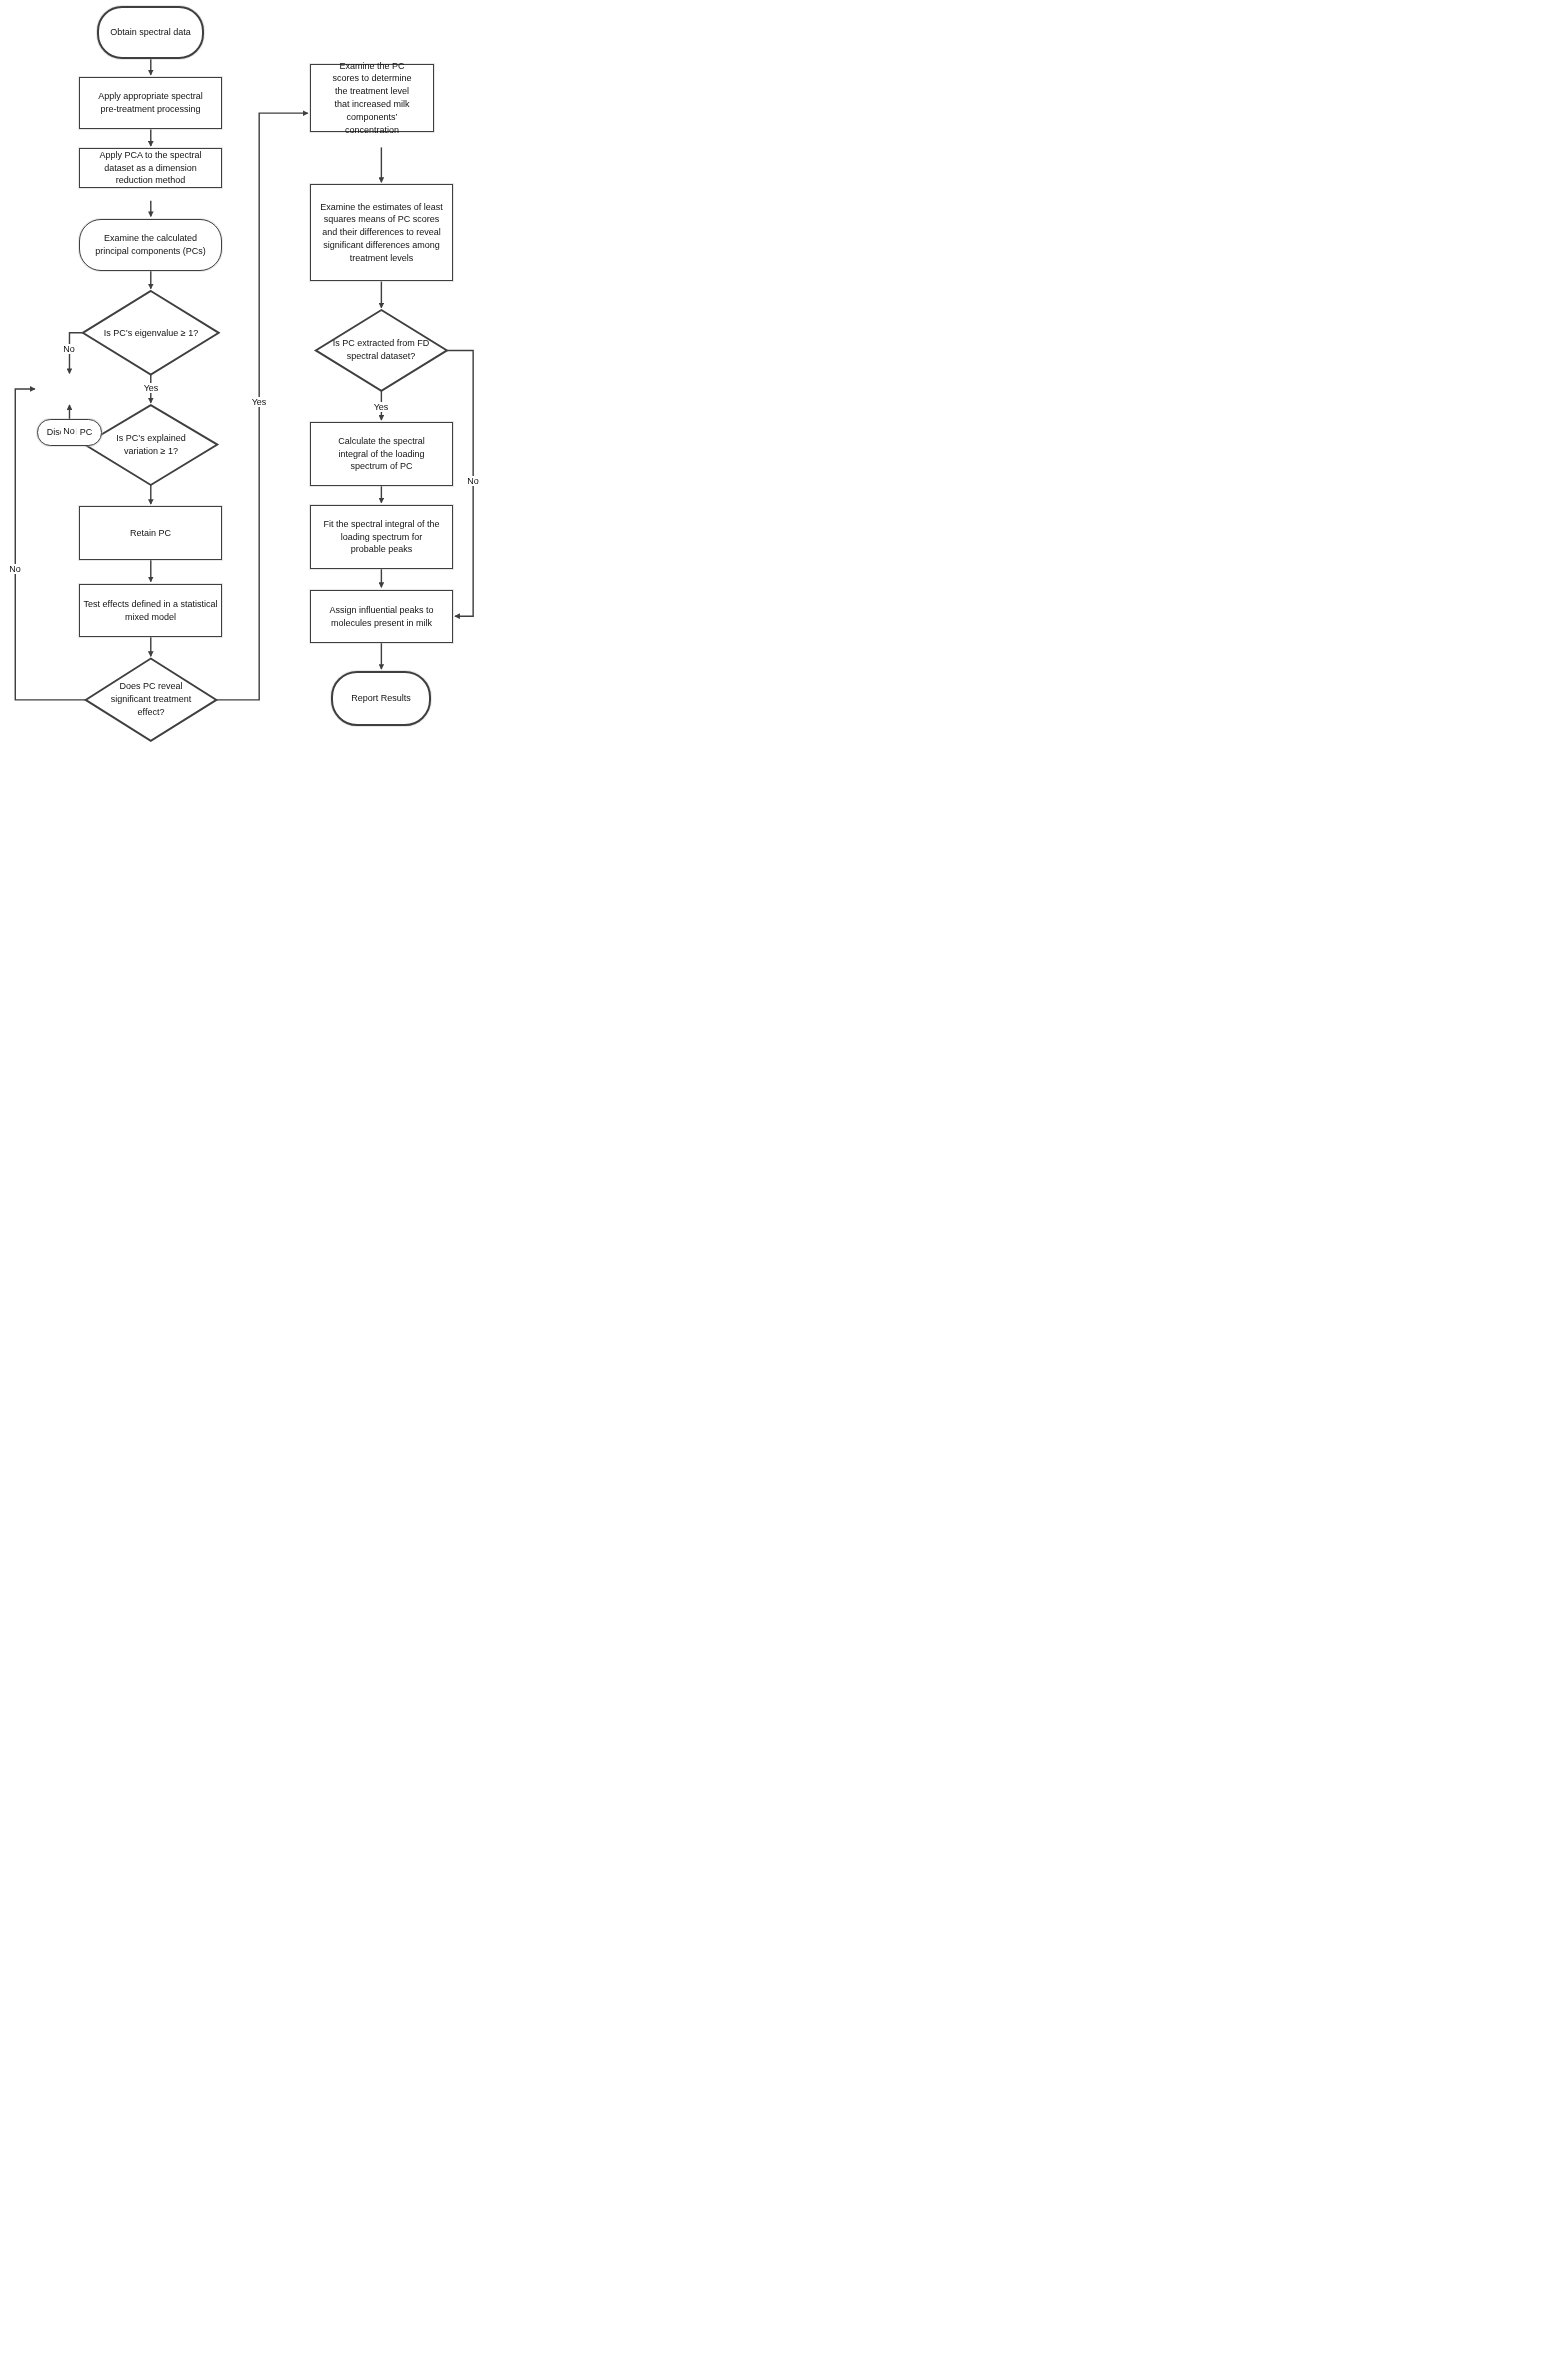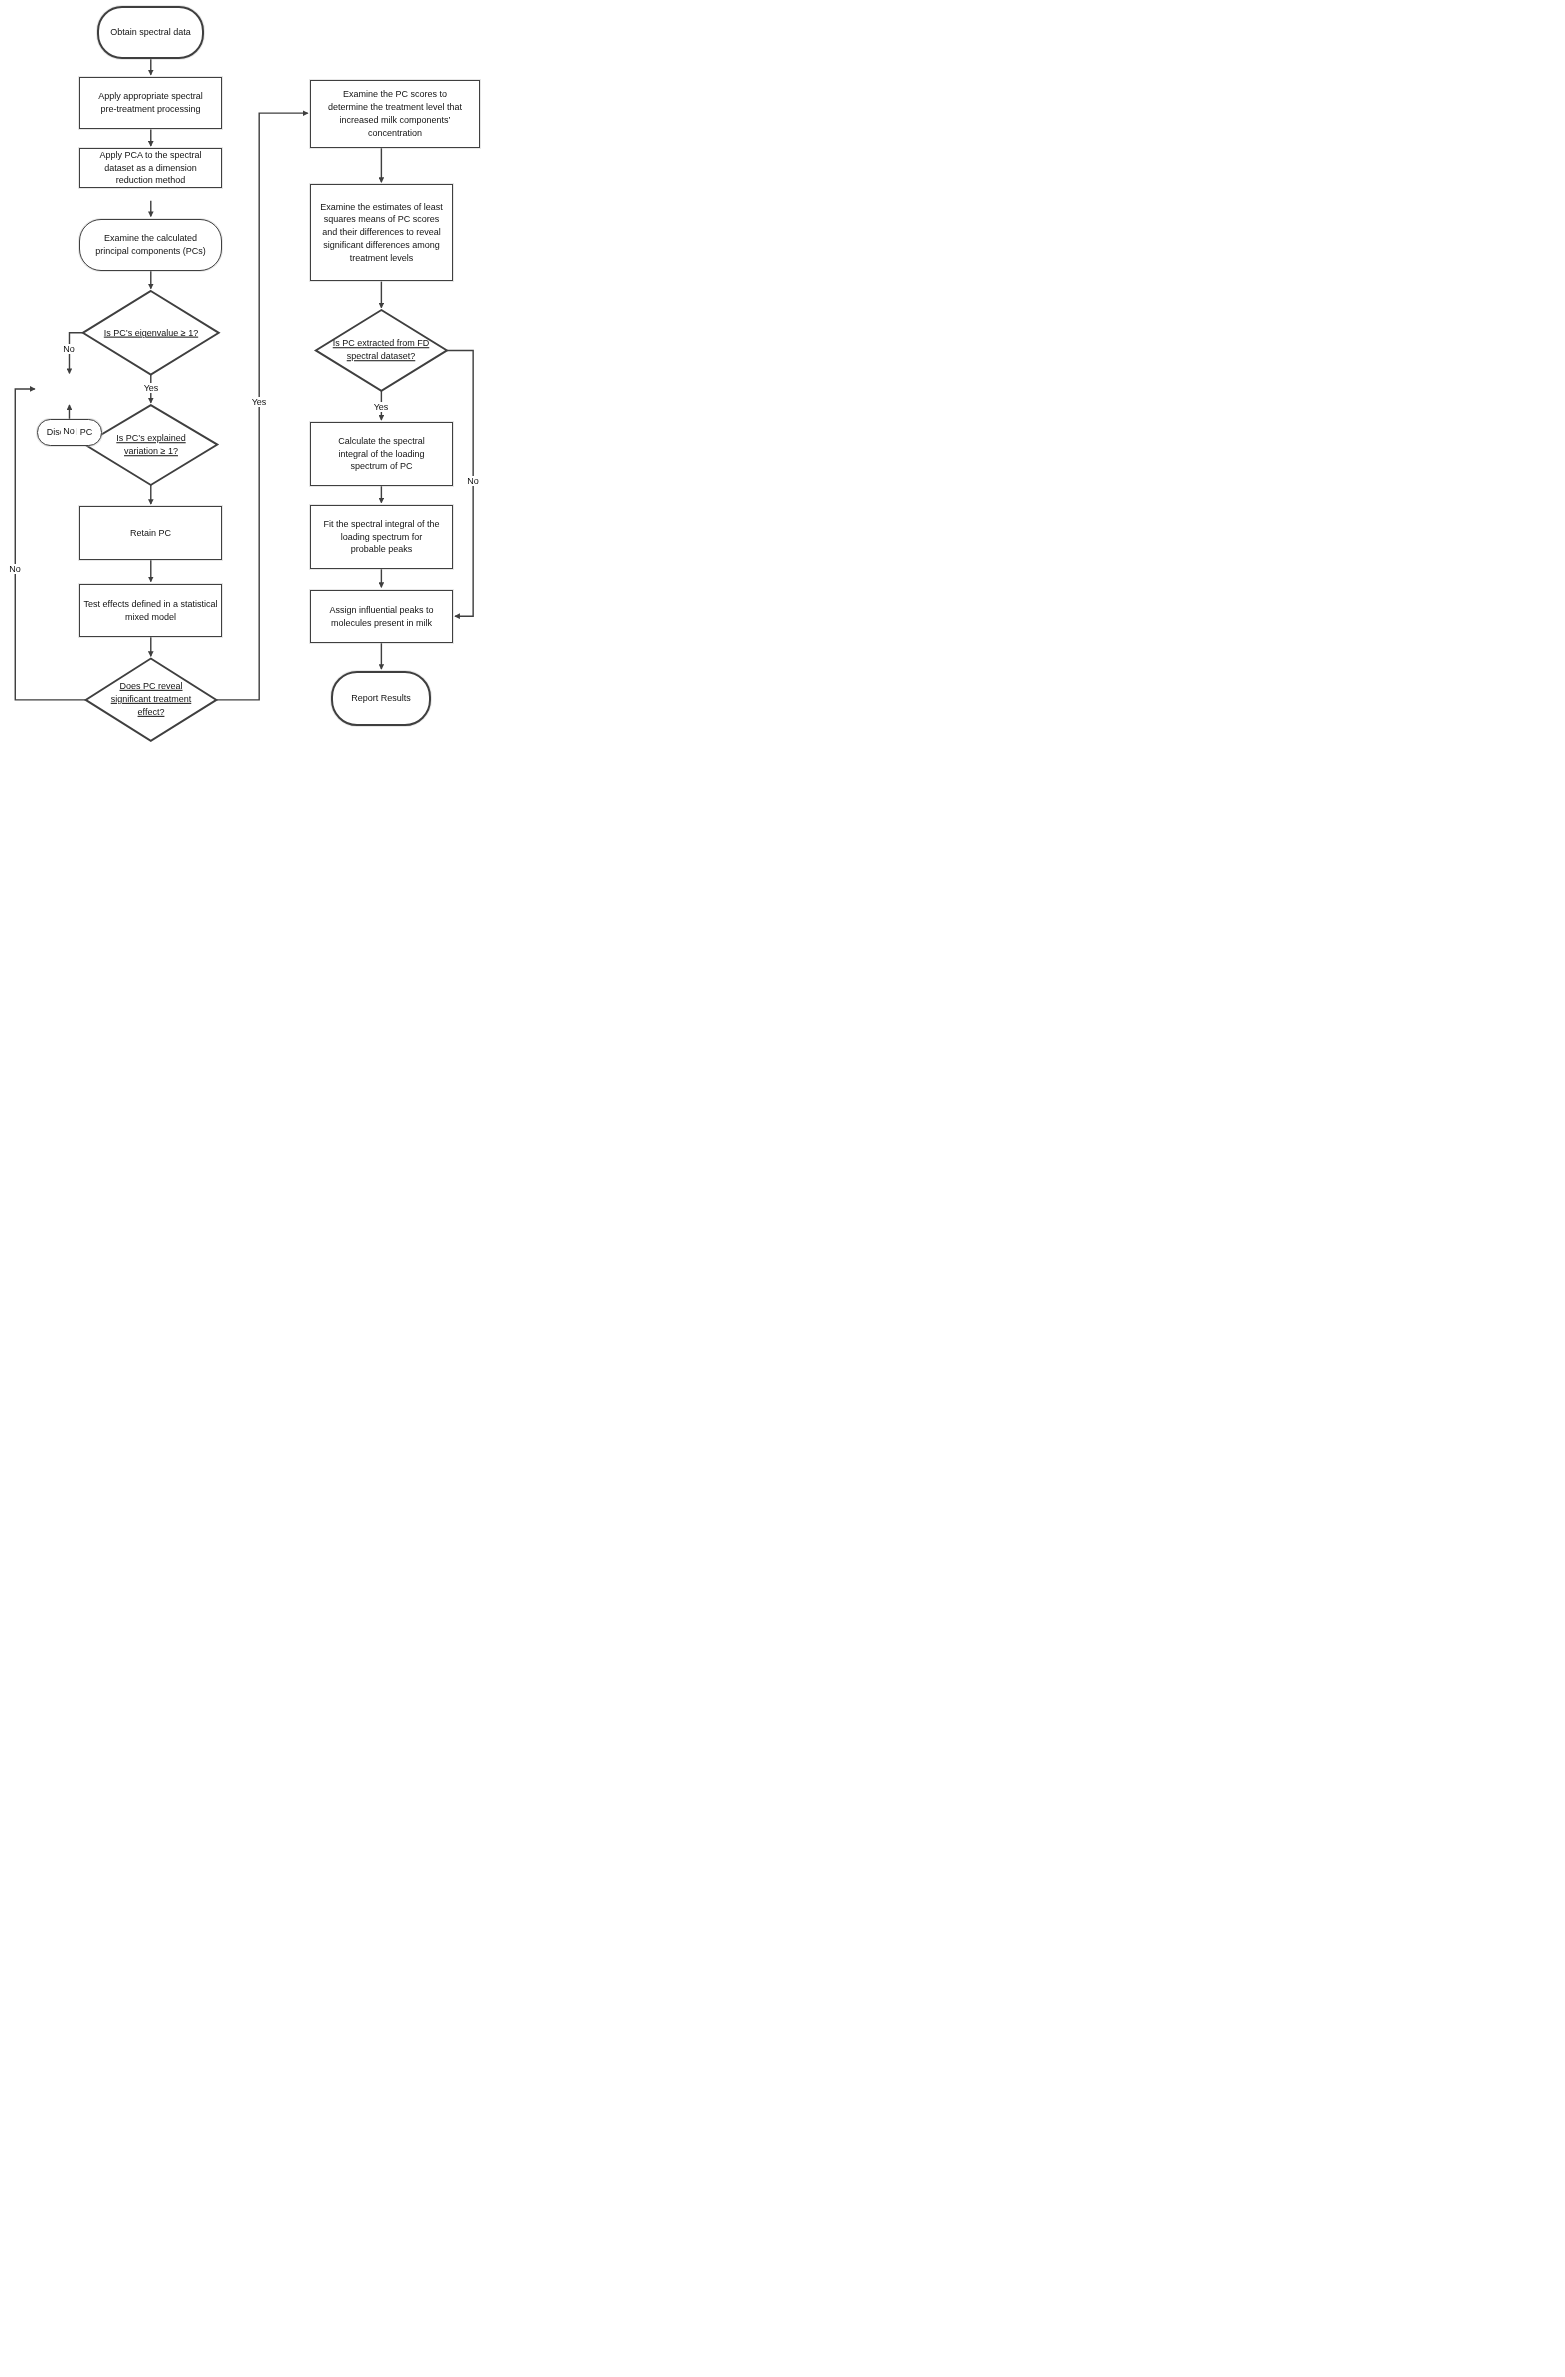--- a/index.html
+++ b/index.html
@@ -29,21 +29,20 @@
     border:2.4px solid #3f3f3f;
     box-shadow:0 0 0 1px rgba(185,185,185,0.35);
   }
   .diamond-label{
     position:absolute;
     display:flex;align-items:center;justify-content:center;
     text-align:center;
     font-size:9px;line-height:1.42;
     transform:translate(-50%,-50%);
     pointer-events:none;
-    text-decoration:underline;
   }
   .edge-label{
     position:absolute;
     transform:translate(-50%,-50%);
     background:#ffffff;
     padding:0 2.4px;
     font-size:9px;
     color:#111111;
     white-space:nowrap;
   }
@@ -103,21 +102,21 @@
   <div class="node terminal" style="left:37px;top:376px;width:65px;height:27px;border-radius:13.3px;border-width:1.9px;margin-top:43px;">Discard PC</div>
 
   <div class="diamond-label" style="left:151px;top:445px;width:95px;">Is PC’s explained variation ≥ 1?</div>
 
   <div class="node process" style="left:79px;top:506px;width:143px;height:54px;padding:0 14.3px;">Retain PC</div>
 
   <div class="node process" style="left:79px;top:584px;width:143px;height:53px;padding:0 2px;">Test effects defined in a statistical mixed model</div>
 
   <div class="diamond-label" style="left:151px;top:699px;width:93px;">Does PC reveal significant treatment effect?</div>
 
-  <div class="node process" style="left:310px;top:80px;width:170px;height:68px;padding:0 16px;">Examine the PC scores to determine the treatment level that increased milk components’ concentration</div>
+  <div class="node process" style="left:310px;top:64px;width:124px;height:68px;padding:0 16px;">Examine the PC scores to determine the treatment level that increased milk components’ concentration</div>
 
   <div class="node process" style="left:310px;top:184px;width:143px;height:97px;padding:0 4px;">Examine the estimates of least squares means of PC scores and their differences to reveal significant differences among treatment levels</div>
 
   <div class="diamond-label" style="left:381px;top:350px;width:102px;">Is PC extracted from FD spectral dataset?</div>
 
   <div class="node process" style="left:310px;top:422px;width:143px;height:64px;padding:0 13.3px;">Calculate the spectral integral of the loading spectrum of PC</div>
 
   <div class="node process" style="left:310px;top:505px;width:143px;height:64px;padding:0 12.4px;">Fit the spectral integral of the loading spectrum for probable peaks</div>
 
   <div class="node process" style="left:310px;top:590px;width:143px;height:53px;padding:0 13.3px;">Assign influential peaks to molecules present in milk</div>

